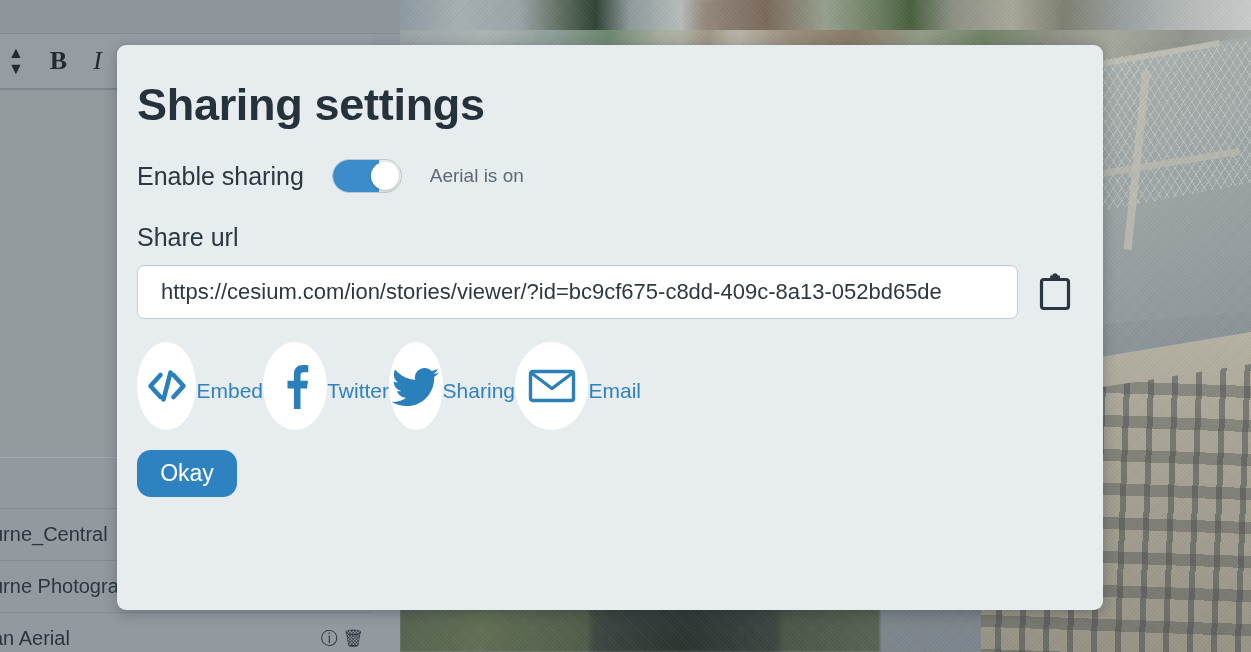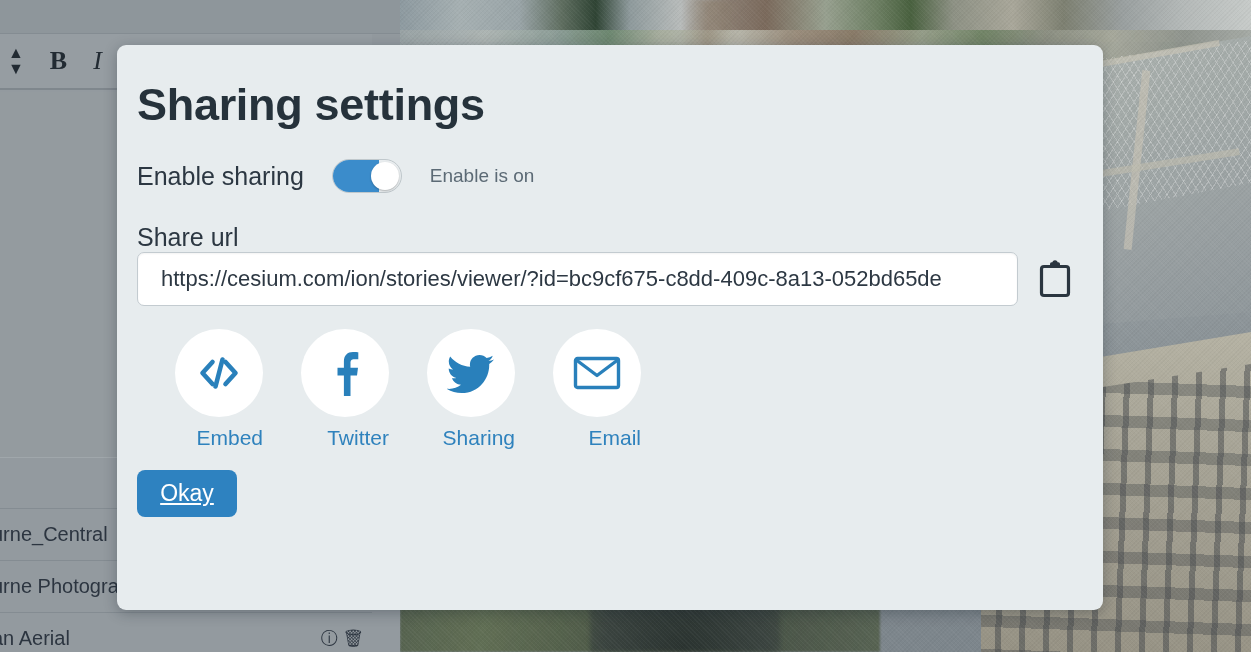--- a/index.html
+++ b/index.html
@@ -259,20 +259,21 @@
   .label-share-url {
     margin-top: 30px;
     font-size: 25px;
     color: #2c3742;
   }
 
   .url-row {
     display: flex;
     align-items: center;
     gap: 18px;
+    margin-top: 13px;
   }
   .url-input {
     width: 881px;
     height: 54px;
     border: 1px solid #c3cbd0;
     border-radius: 7px;
     background: #ffffff;
     color: #2d3843;
     font-family: "Liberation Sans", sans-serif;
     font-size: 22px;
@@ -289,22 +290,22 @@
   .copy-btn svg { display: block; }
 
   .share-row {
     display: flex;
     gap: 0px;
     margin-top: 23px;
   }
   .share-item {
     width: 126px;
     display: flex;
-    flex-direction: column;
-    align-items: flex-end;
+    flex-direction: row;
+    align-items: center;
     cursor: pointer;
     text-decoration: none;
   }
   .share-circle {
     width: 88px; height: 88px;
     border-radius: 50%;
     background: #ffffff;
     display: flex; align-items: center; justify-content: center;
     color: #2980bb;
   }
@@ -314,26 +315,25 @@
     color: #2f82bd;
   }
 
   .okay-btn {
     margin-top: 20px;
     width: 100px;
     height: 47px;
     background: #2e82c0;
     color: #ffffff;
     border: none;
-    border-radius: 8px;
+    border-radius: 14px;
     font-size: 23px;
     font-family: "Liberation Sans", sans-serif;
     cursor: pointer;
     display: block;
-    text-decoration: underline;
   }
 </style>
 </head>
 <body>
 
 <div id="stage">
 
   <div id="scene">
     <div class="layer sky-strip"></div>
     <div class="layer mid-left-block"></div>
@@ -385,21 +385,21 @@
   <div id="dialog">
 
     <h1 class="dlg-title">Sharing settings</h1>
 
     <div class="row-enable">
       <span class="label-enable">Enable sharing</span>
       <div class="toggle">
         <div class="track-on"></div>
         <div class="knob"></div>
       </div>
-      <span class="toggle-status">Enable is on</span>
+      <span class="toggle-status">Aerial is on</span>
     </div>
 
     <div class="label-share-url">Share url</div>
 
     <div class="url-row">
       <input class="url-input" type="text" readonly="" value="https://cesium.com/ion/stories/viewer/?id=bc9cf675-c8dd-409c-8a13-052bd65de" style="">
       <button class="copy-btn">
         <svg width="32" height="38" viewBox="0 0 32 38">
           <rect x="2.5" y="6.5" width="27" height="29" rx="2.5" ry="2.5" fill="none" stroke="#2b3640" stroke-width="3.2"></rect>
           <path d="M11 7 L11 3.8 Q11 2.2 12.6 2.2 L19.4 2.2 Q21 2.2 21 3.8 L21 7 Z" fill="#2b3640"></path>

